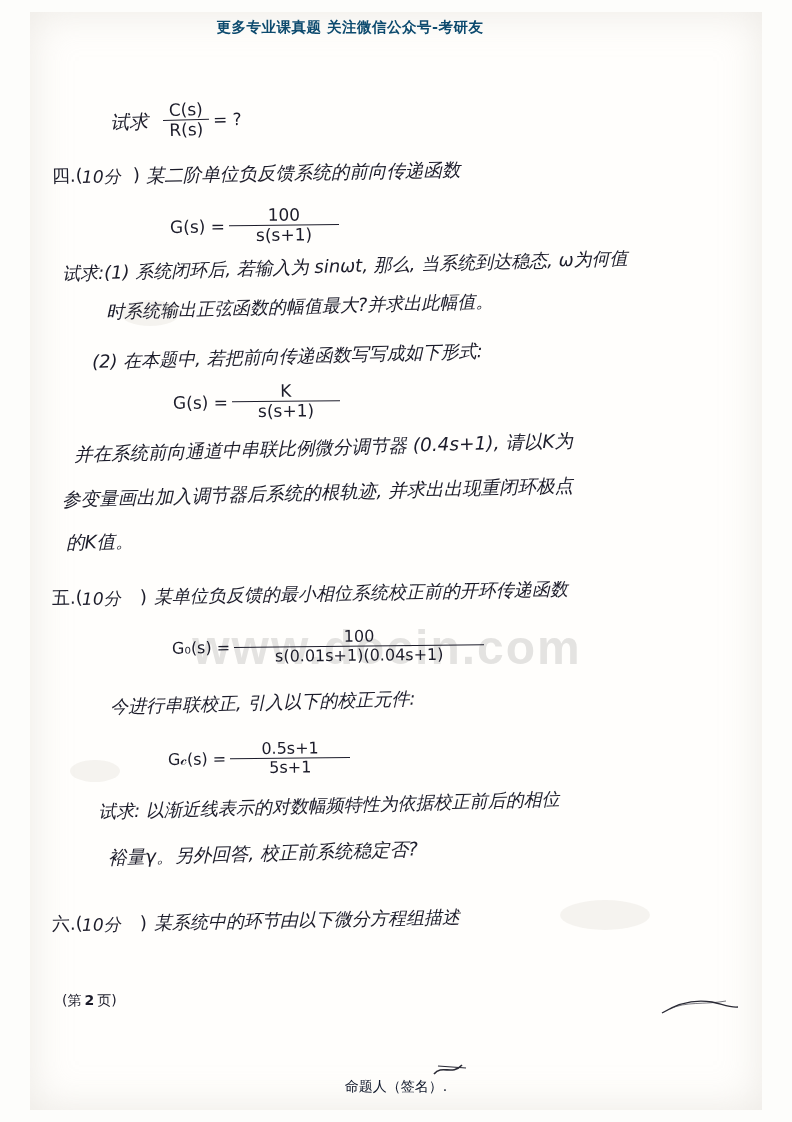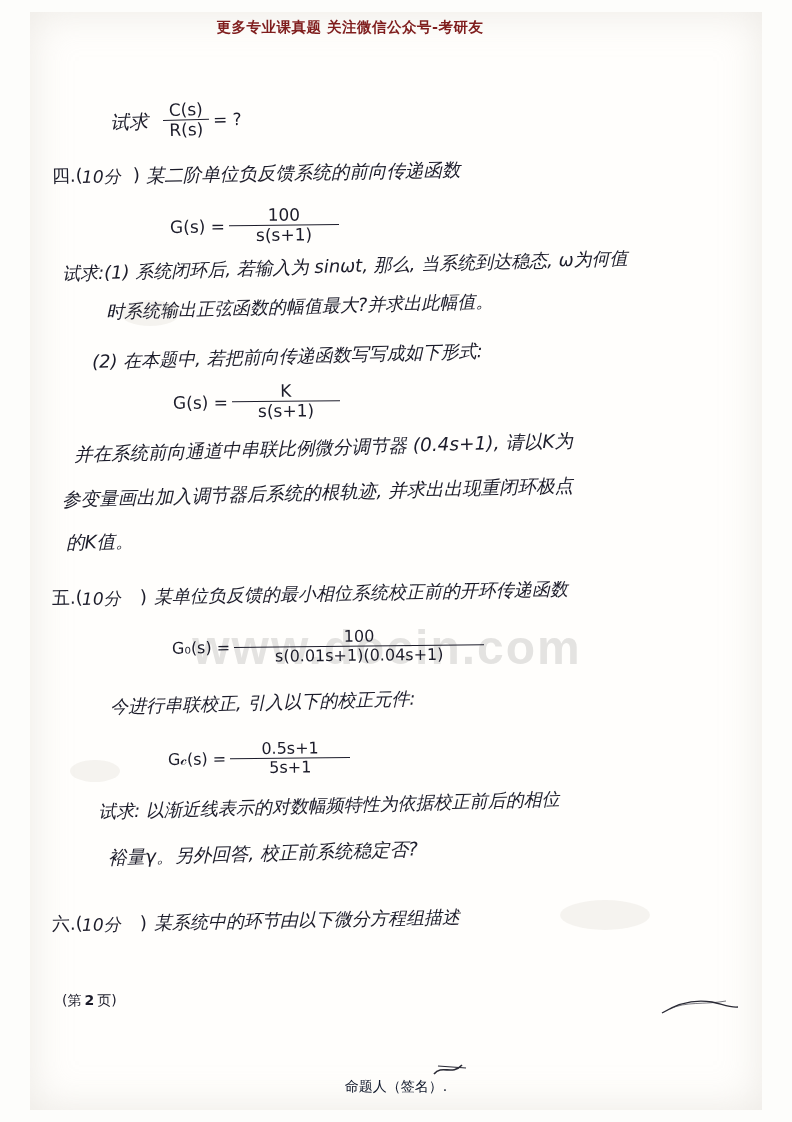--- a/index.html
+++ b/index.html
@@ -33,21 +33,21 @@
     box-shadow: inset 0 0 40px rgba(200,195,185,0.35);
   }
 
   
   .banner {
     position: absolute;
     left: 0;
     top: 18px;
     width: 700px;
     text-align: center;
-    color: #7f1d1d;
+    color: #0c4a6e;
     font-family: "DejaVu Sans", sans-serif;
     font-size: 14.5px;
     font-weight: bold;
     letter-spacing: 0.5px;
     white-space: nowrap;
   }
 
   
   .hw {
     position: absolute;

